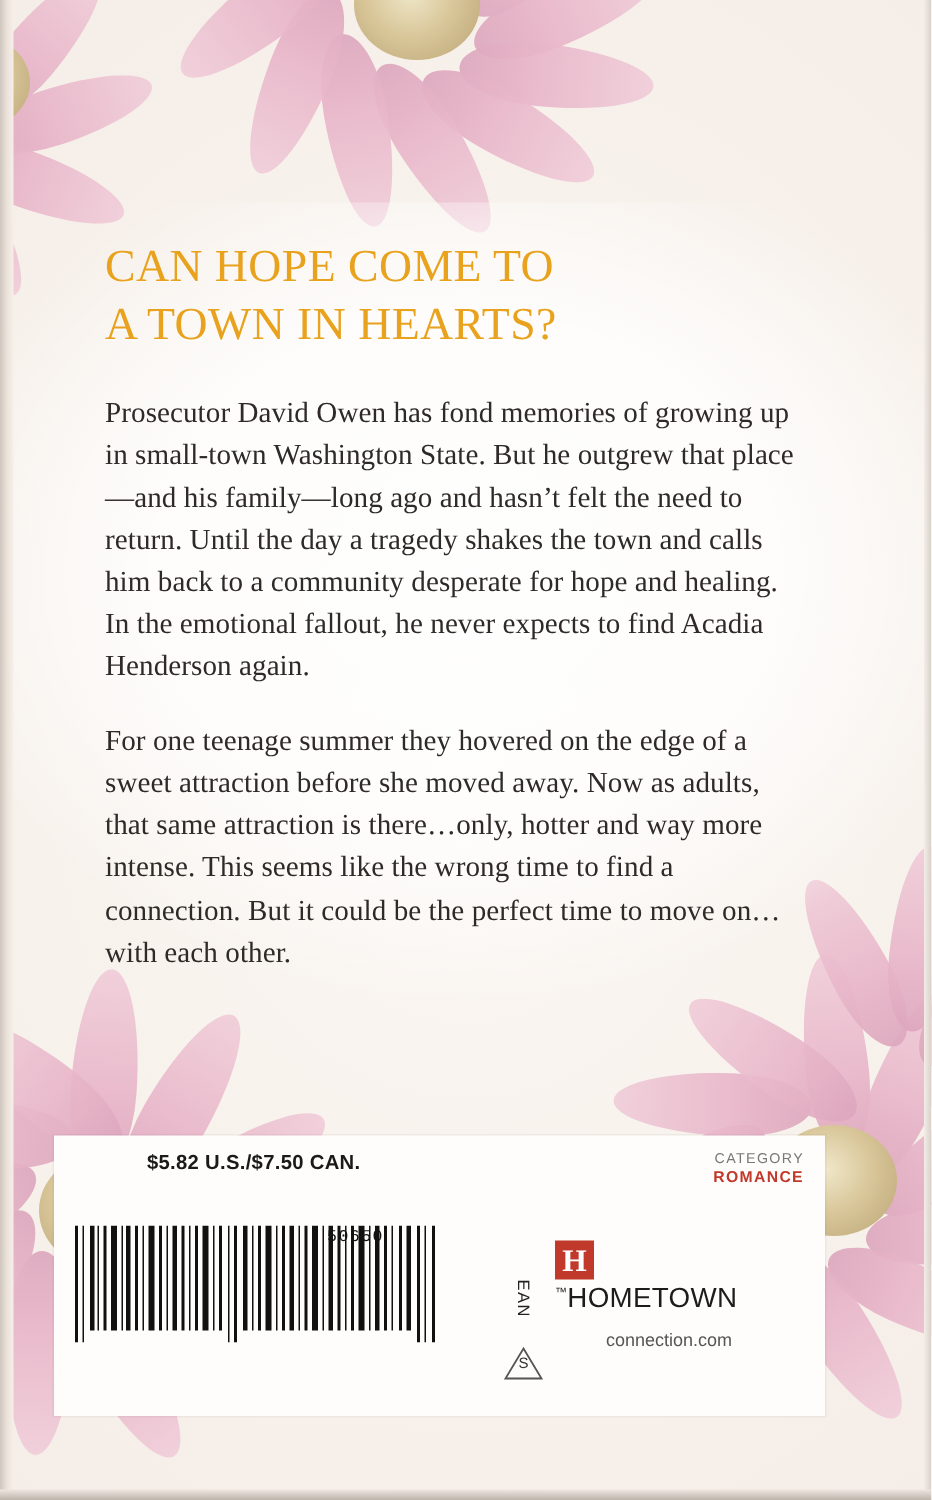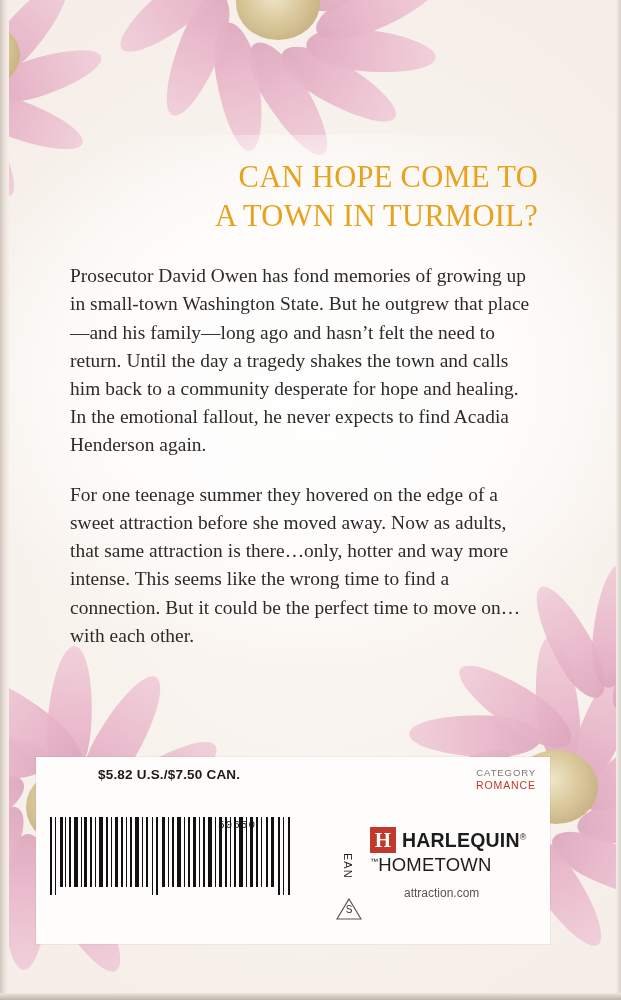--- a/index.html
+++ b/index.html
@@ -53,21 +53,20 @@
   }
   .headline {
     color: #e8a21d;
     font-family: "Liberation Serif", serif;
     font-size: 30.5px;
     line-height: 1.28;
     letter-spacing: .3px;
     font-weight: normal;
     margin: 0 0 26px 0;
     text-shadow: 0 1px 0 rgba(255,255,255,.6);
-    text-align: right;
   }
   .headline .l { display: block; }
   .blurb {
     color: #2e2a27;
     font-size: 19.4px;
     line-height: 1.455;
     margin: 16px 0 21px 0;
     letter-spacing: .05px;
   }
   .blurb:last-child { margin-bottom: 0; }
@@ -170,21 +169,21 @@
   .category .cat-label {
     font-size: 9.5px;
     letter-spacing: .9px;
     color: #777;
     display: block;
   }
   .category .cat-value {
     font-size: 10.5px;
     letter-spacing: .9px;
     color: #c0392b;
-    font-weight: normal;
+    font-weight: bold;
     display: block;
     margin-top: 1px;
   }
 
   .imprint {
     position: absolute;
     left: 334px;
     top: 70px;
     width: 176px;
   }
@@ -315,21 +314,21 @@
     <div class="petal" style="left:30px; top:20px; width:40px; height:124px; transform:rotate(-28deg);"></div>
     <div class="petal" style="left:74px; top:4px; width:40px; height:124px; transform:rotate(6deg);"></div>
     <div class="petal" style="left:112px; top:36px; width:40px; height:124px; transform:rotate(34deg);"></div>
   </div>
 
   <div class="glowtop"></div>
 
   <div class="content">
     <h1 class="headline">
       <span class="l">CAN HOPE COME TO</span>
-      <span class="l">A TOWN IN TURMOIL?</span>
+      <span class="l">A TOWN IN HEARTS?</span>
     </h1>
     <p class="blurb">Prosecutor David Owen has fond memories of growing up in small-town Washington State. But he outgrew that place—and his family—long ago and hasn’t felt the need to return. Until the day a tragedy shakes the town and calls him back to a community desperate for hope and healing. In the emotional fallout, he never expects to find Acadia Henderson again.</p>
     <p class="blurb">For one teenage summer they hovered on the edge of a sweet attraction before she moved away. Now as adults, that same attraction is there…only, hotter and way more intense. This seems like the wrong time to find a connection. But it could be the perfect time to move on…with each other.</p>
   </div>
 
   <div class="panel">
 
     <div class="price">$5.82 U.S./$7.50 CAN.</div>
     <div class="ean5">50650</div>
 
@@ -397,23 +396,22 @@
     </div>
 
     <div class="category">
       <span class="cat-label">CATEGORY</span>
       <span class="cat-value">ROMANCE</span>
     </div>
 
     <div class="imprint">
       <div class="imprint-row">
         <div class="h-mark">H</div>
-        <div class="brand"><span>HARLEQUIN</span><sup>®</sup></div>
       </div>
       <div class="line2"><sup>™</sup><span>HOMETOWN</span></div>
-      <div class="url">attraction.com</div>
+      <div class="url">connection.com</div>
     </div>
   </div>
 
   <div class="spine-edge"></div>
   <div class="right-edge"></div>
   <div class="bottom-edge"></div>
 </div>
 
 </body></html>

